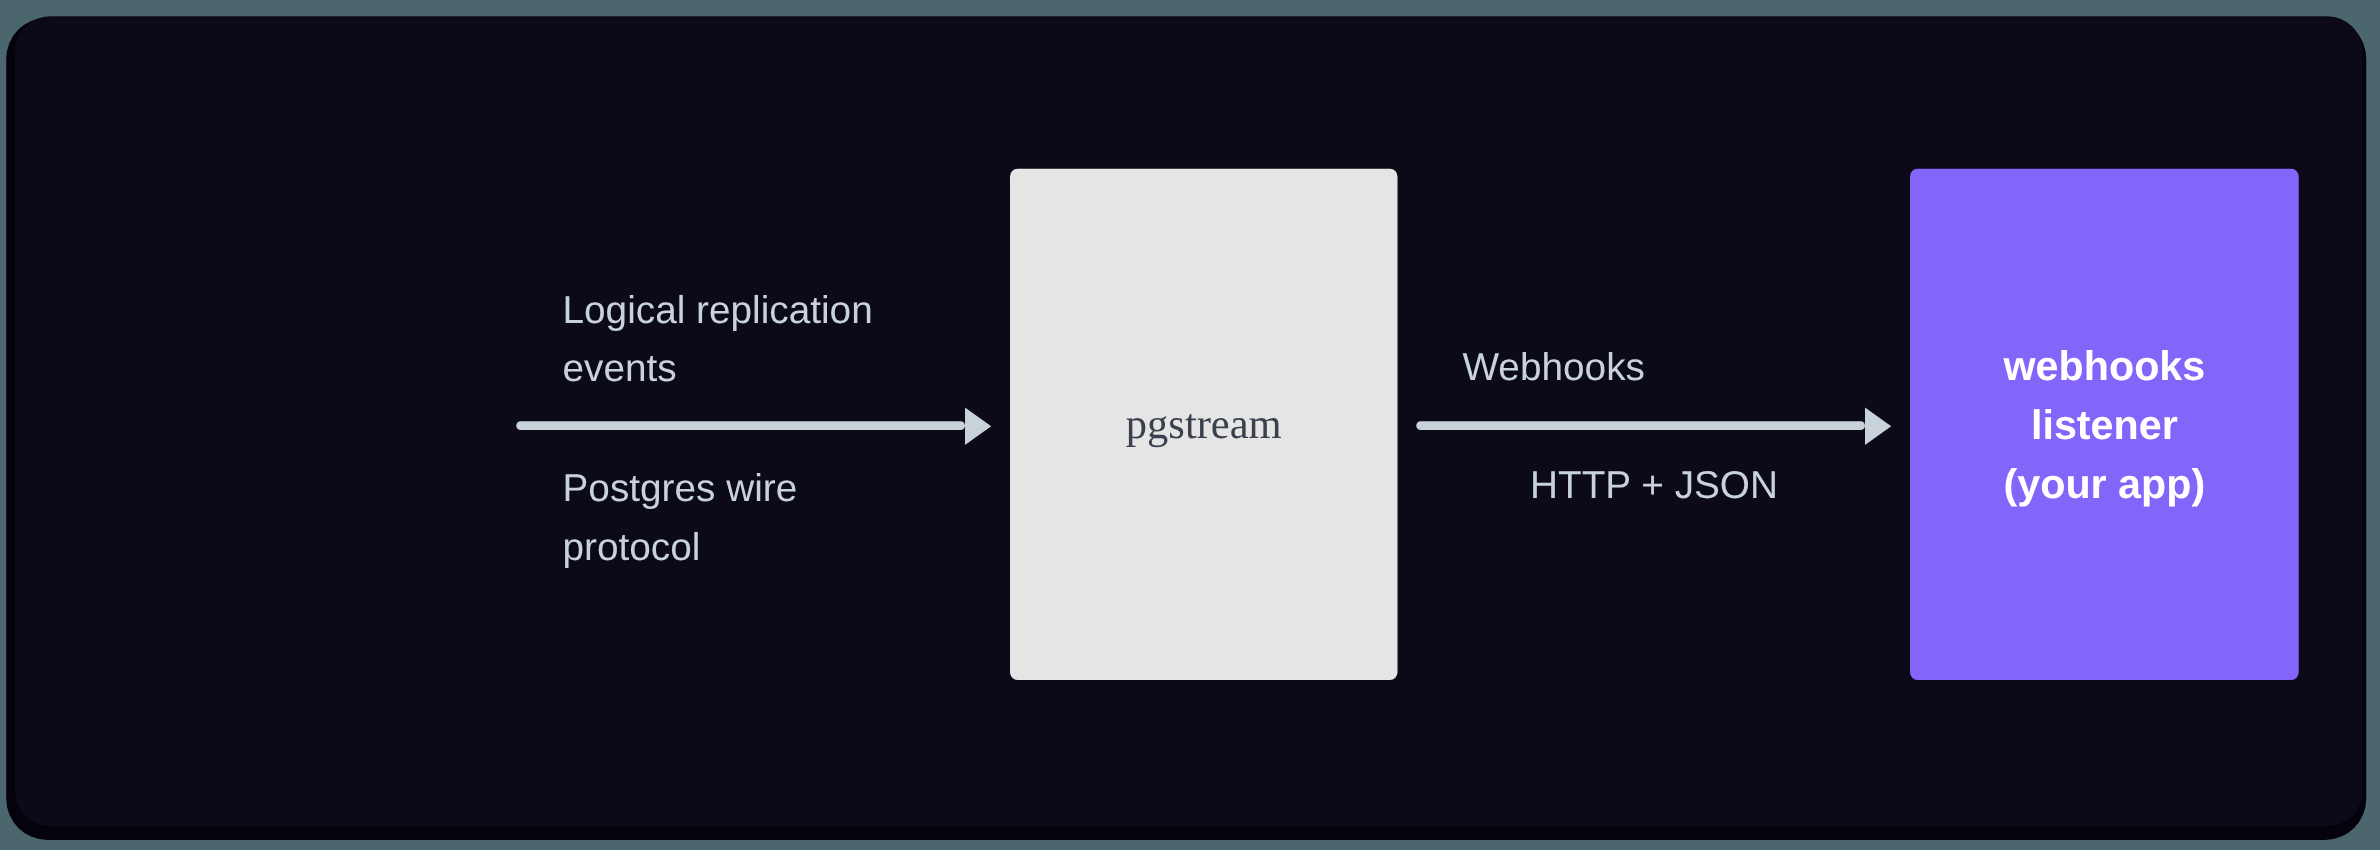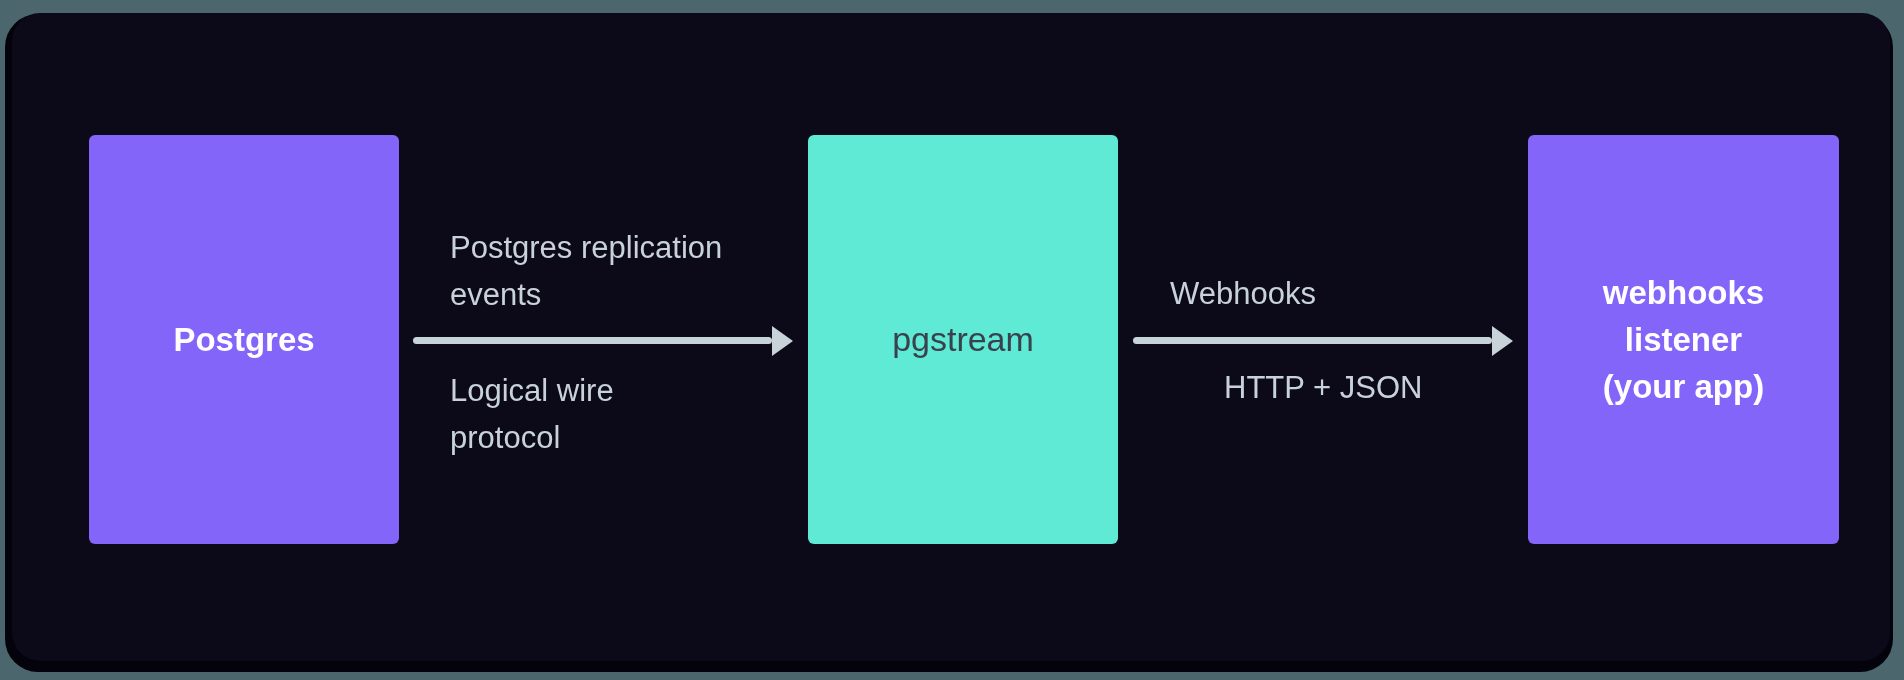--- a/index.html
+++ b/index.html
@@ -36,21 +36,21 @@
     display: flex;
     align-items: center;
     justify-content: center;
     text-align: center;
   }
   .node-label {
     white-space: pre-line;
     line-height: 47px;
   }
   .node-purple { background: #8465fa; }
-  .node-pink   { background: #5eead4; }
+  .node-pink   { background: #e5e5e5; font-family: Liberation Serif, serif; }
   .node-purple .node-label {
     color: #ffffff;
     font-size: 33px;
     font-weight: 600;
   }
   .node-pink .node-label {
     color: #3a404d;
     font-size: 34px;
     font-weight: 500;
   }
@@ -93,40 +93,37 @@
   .node-postgres  { left: 89px; }
   .node-pgstream  { left: 808px; }
   .node-webhooks  { left: 1528px; width: 311px; }
 </style>
 </head>
 <body>
 
 <div class="stage">
   <div class="panel"></div>
 
-  <div class="node node-purple node-postgres">
-    <span class="node-label">Postgres</span>
-  </div>
 
   <div class="node node-pink node-pgstream">
     <span class="node-label">pgstream</span>
   </div>
 
   <div class="node node-purple node-webhooks">
     <span class="node-label">webhooks
 listener
 (your app)</span>
   </div>
 
   <div class="edge edge1">
-    <div class="edge-label edge-label-above">Postgres replication
+    <div class="edge-label edge-label-above">Logical replication
 events</div>
     <div class="arrow-line"></div>
     <div class="arrow-head"></div>
-    <div class="edge-label edge-label-below">Logical wire
+    <div class="edge-label edge-label-below">Postgres wire
 protocol</div>
   </div>
 
   <div class="edge edge2">
     <div class="edge-label edge-label-above">Webhooks</div>
     <div class="arrow-line"></div>
     <div class="arrow-head"></div>
     <div class="edge-label edge-label-below">HTTP + JSON</div>
   </div>
 </div>

